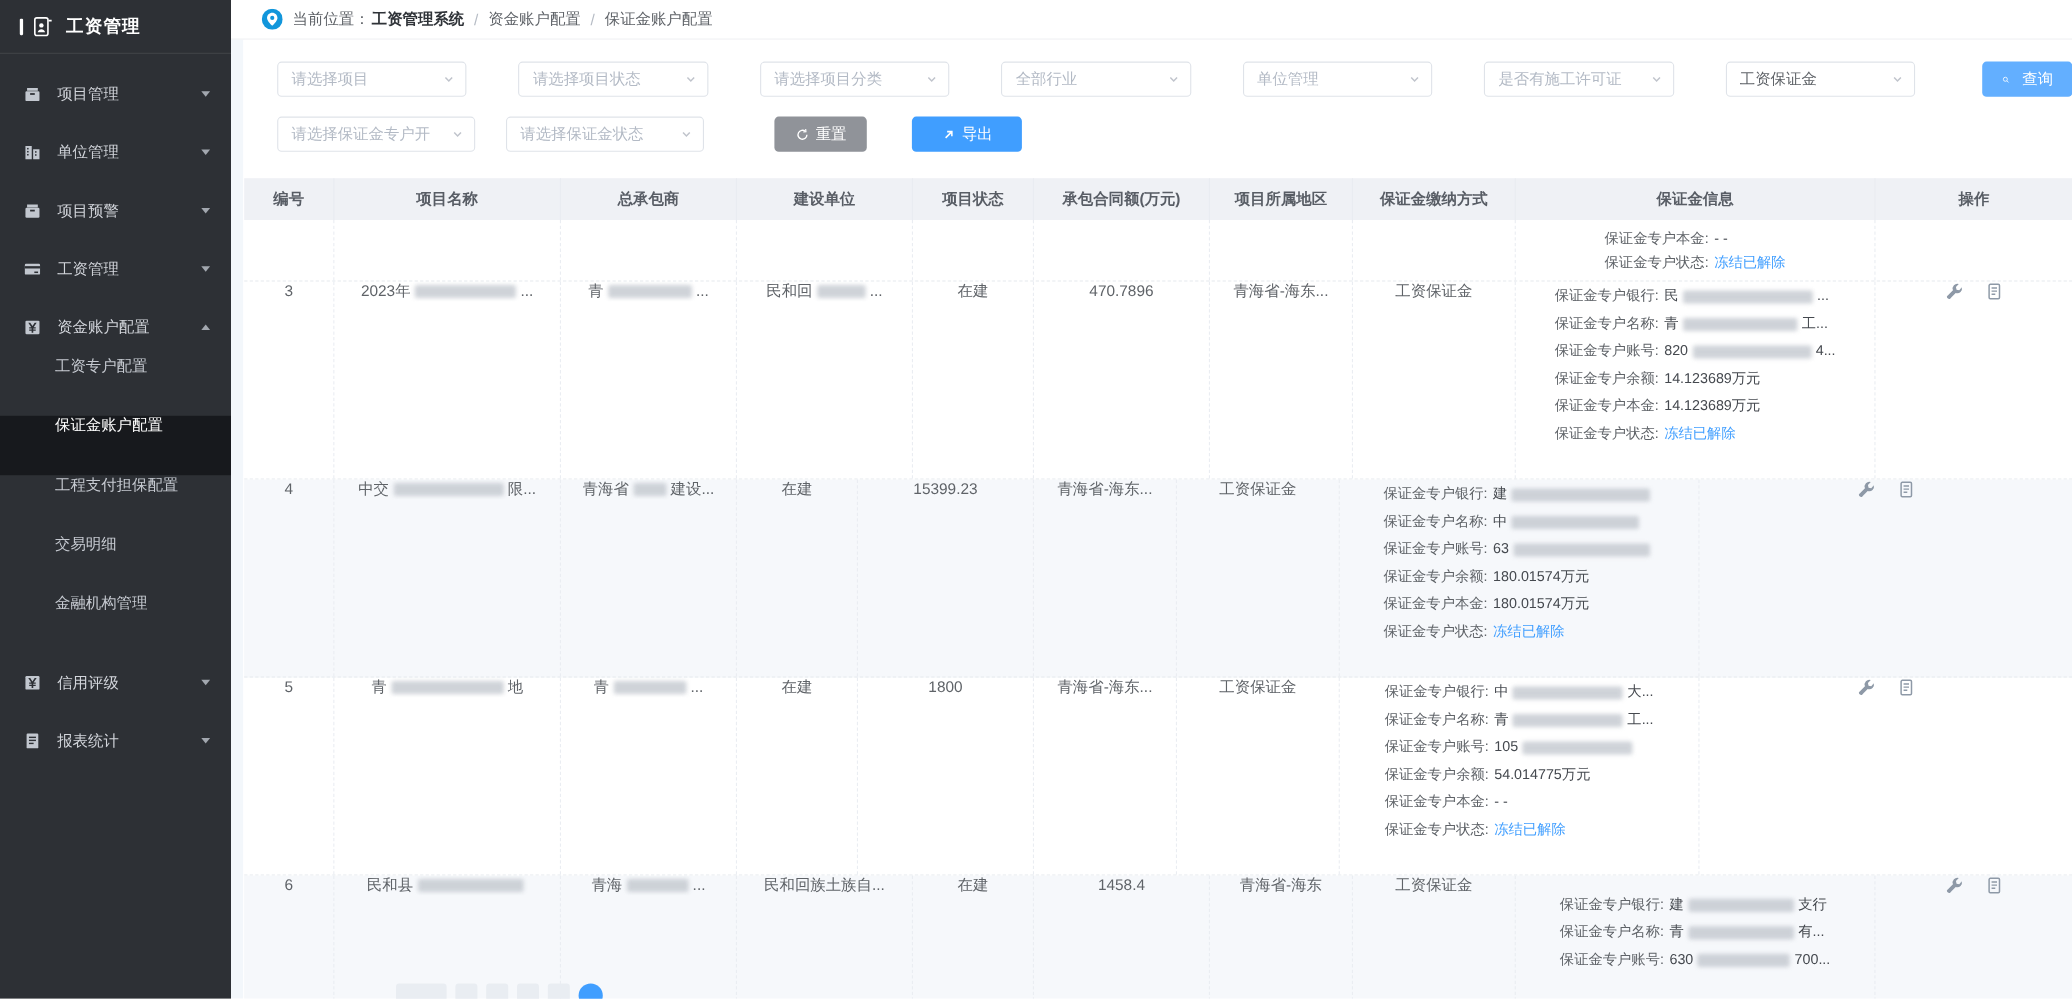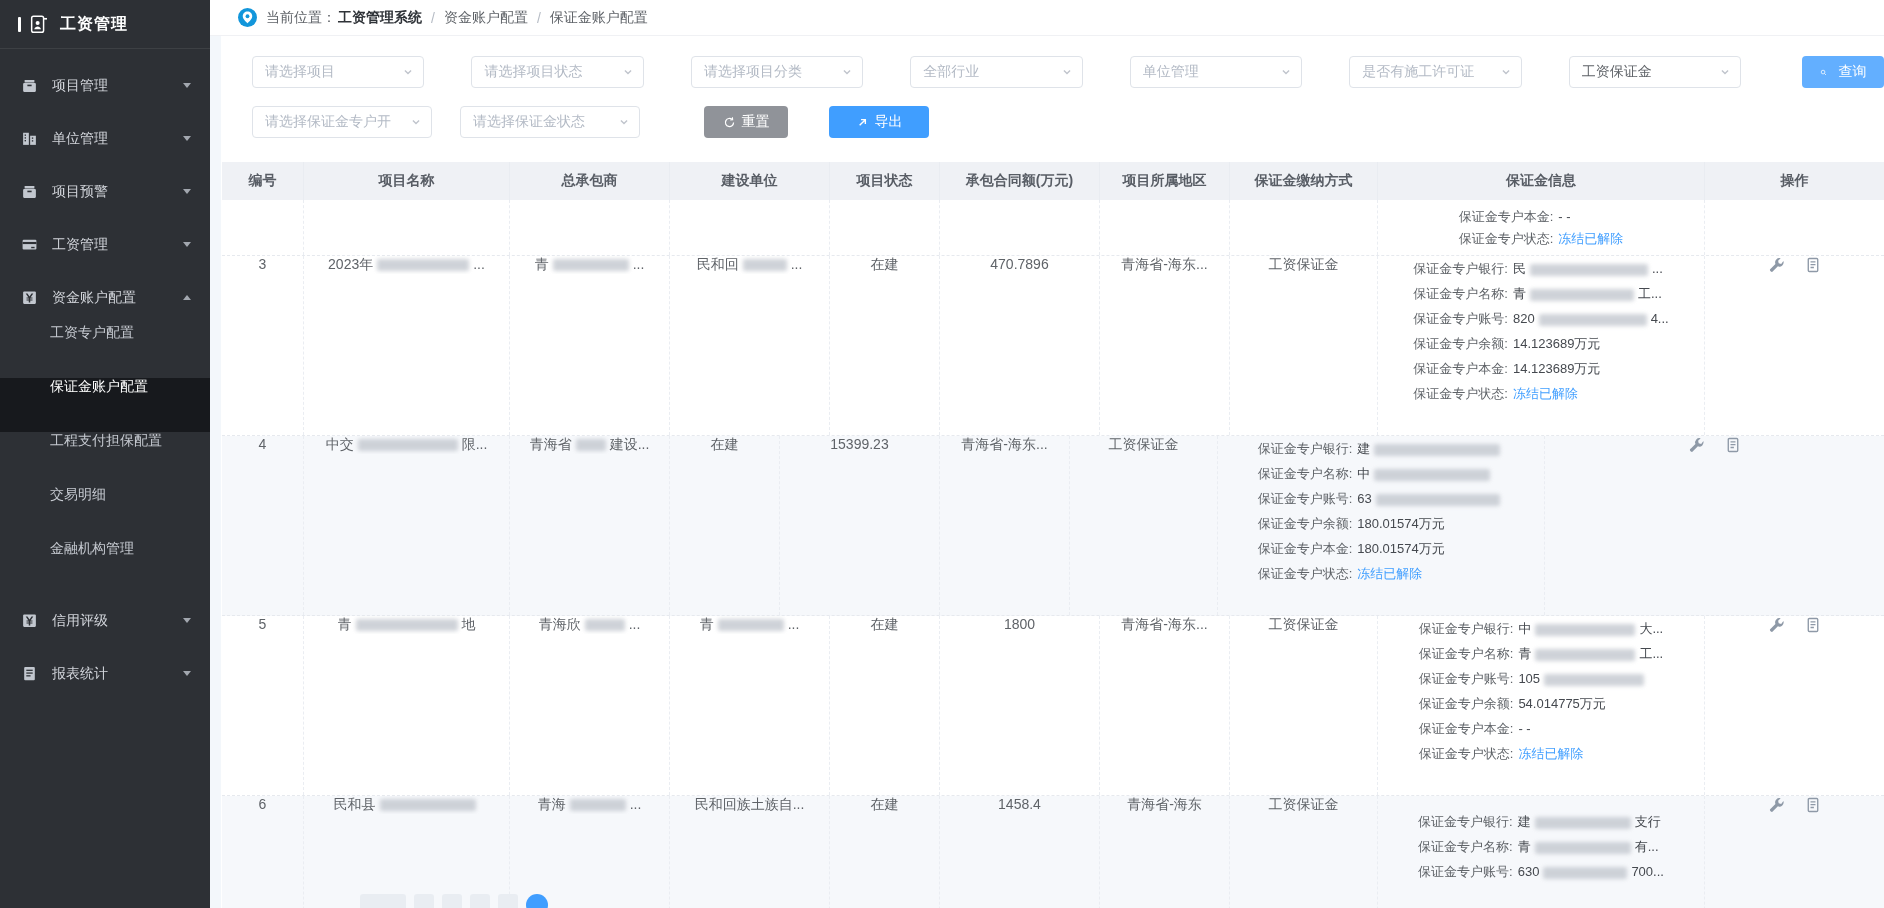--- a/index.html
+++ b/index.html
@@ -424,23 +424,20 @@
                 <path d="M5.8 5.2h4.4M5.8 7.7h4.4M5.8 10.2h3"></path>
               </svg>
             </span>
           </div>
         </div>
         <div class="trow">
           <div class="td c0">5</div>
           <div class="td c1">
             <span class="cellfrag"><span>青</span><span class="redact" style="width: 102px;"></span><span>地</span></span>
           </div>
-          <div class="td c2">
-            <span class="cellfrag"><span>青海欣</span><span class="redact" style="width: 40px;"></span><span>...</span></span>
-          </div>
           <div class="td c3">
             <span class="cellfrag"><span>青</span><span class="redact" style="width: 66px;"></span><span>...</span></span>
           </div>
           <div class="td c4">在建</div>
           <div class="td c5">1800</div>
           <div class="td c6">青海省-海东...</div>
           <div class="td c7">工资保证金</div>
           <div class="td c8">
             <div class="info">
               <div class="info-line"><span class="info-label">保证金专户银行:</span><span class="info-value">中</span><span class="redact" style="width: 100px;"></span><span class="info-value">大...</span></div>

